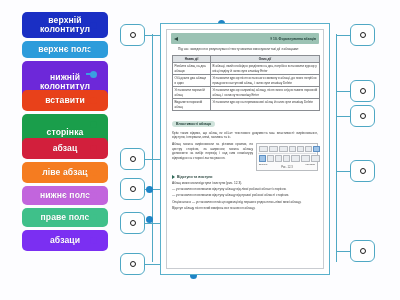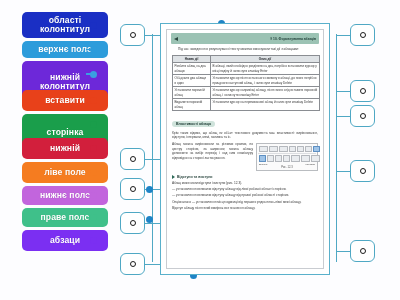--- a/index.html
+++ b/index.html
@@ -180,21 +180,21 @@
 </head>
 <body>
 
 <div id="stage">
 
   <div class="lead-v" style="left:152px;top:34px;height:228px;"></div>
   <div class="lead-v" style="left:336px;top:34px;height:228px;"></div>
 
   <div id="labels-layer">
       <div class="label-card" style="top: 12px; height: 26px; background: rgb(26, 47, 196);">
-        <span>області колонтитул</span>
+        <span>верхній колонтитул</span>
       </div>
       <div class="stem" style="background: rgb(26, 47, 196); top: 25px;"></div>
       <div class="knob" style="background: rgb(26, 47, 196); top: 25px;"></div>
       <div class="label-card" style="top: 41px; height: 17px; background: rgb(45, 156, 219);">
         <span>верхнє поле</span>
       </div>
       <div class="stem" style="background: rgb(45, 156, 219); top: 49.5px;"></div>
       <div class="knob" style="background: rgb(45, 156, 219); top: 49.5px;"></div>
       <div class="label-card" style="top: 61px; height: 42px; background: #6d28d9;">
         <span>нижній колонтитул</span>
@@ -205,26 +205,26 @@
         <span>вставити</span>
       </div>
       <div class="stem" style="background: rgb(232, 65, 26); top: 100.5px;"></div>
       <div class="knob" style="background: rgb(232, 65, 26); top: 100.5px;"></div>
       <div class="label-card" style="top: 114px; height: 37px; background: rgb(26, 158, 75);">
         <span>сторінка</span>
       </div>
       <div class="stem" style="background: rgb(26, 158, 75); top: 124.5px;"></div>
       <div class="knob" style="background: rgb(26, 158, 75); top: 124.5px;"></div>
       <div class="label-card" style="top: 138px; height: 21px; background: rgb(210, 31, 60);">
-        <span>нижній</span>
+        <span>абзац</span>
       </div>
       <div class="stem" style="background: rgb(210, 31, 60); top: 148.5px;"></div>
       <div class="knob" style="background: rgb(210, 31, 60); top: 148.5px;"></div>
       <div class="label-card" style="top: 162px; height: 21px; background: rgb(245, 124, 32);">
-        <span>ліве поле</span>
+        <span>ліве абзац</span>
       </div>
       <div class="stem" style="background: rgb(245, 124, 32); top: 172.5px;"></div>
       <div class="knob" style="background: rgb(245, 124, 32); top: 172.5px;"></div>
       <div class="label-card" style="top: 186px; height: 19px; background: rgb(194, 101, 221);">
         <span>нижнє поле</span>
       </div>
       <div class="stem" style="background: rgb(194, 101, 221); top: 195.5px;"></div>
       <div class="knob" style="background: rgb(194, 101, 221); top: 195.5px;"></div>
       <div class="label-card" style="top: 208px; height: 19px; background: rgb(63, 192, 138);">
         <span>праве поле</span>

